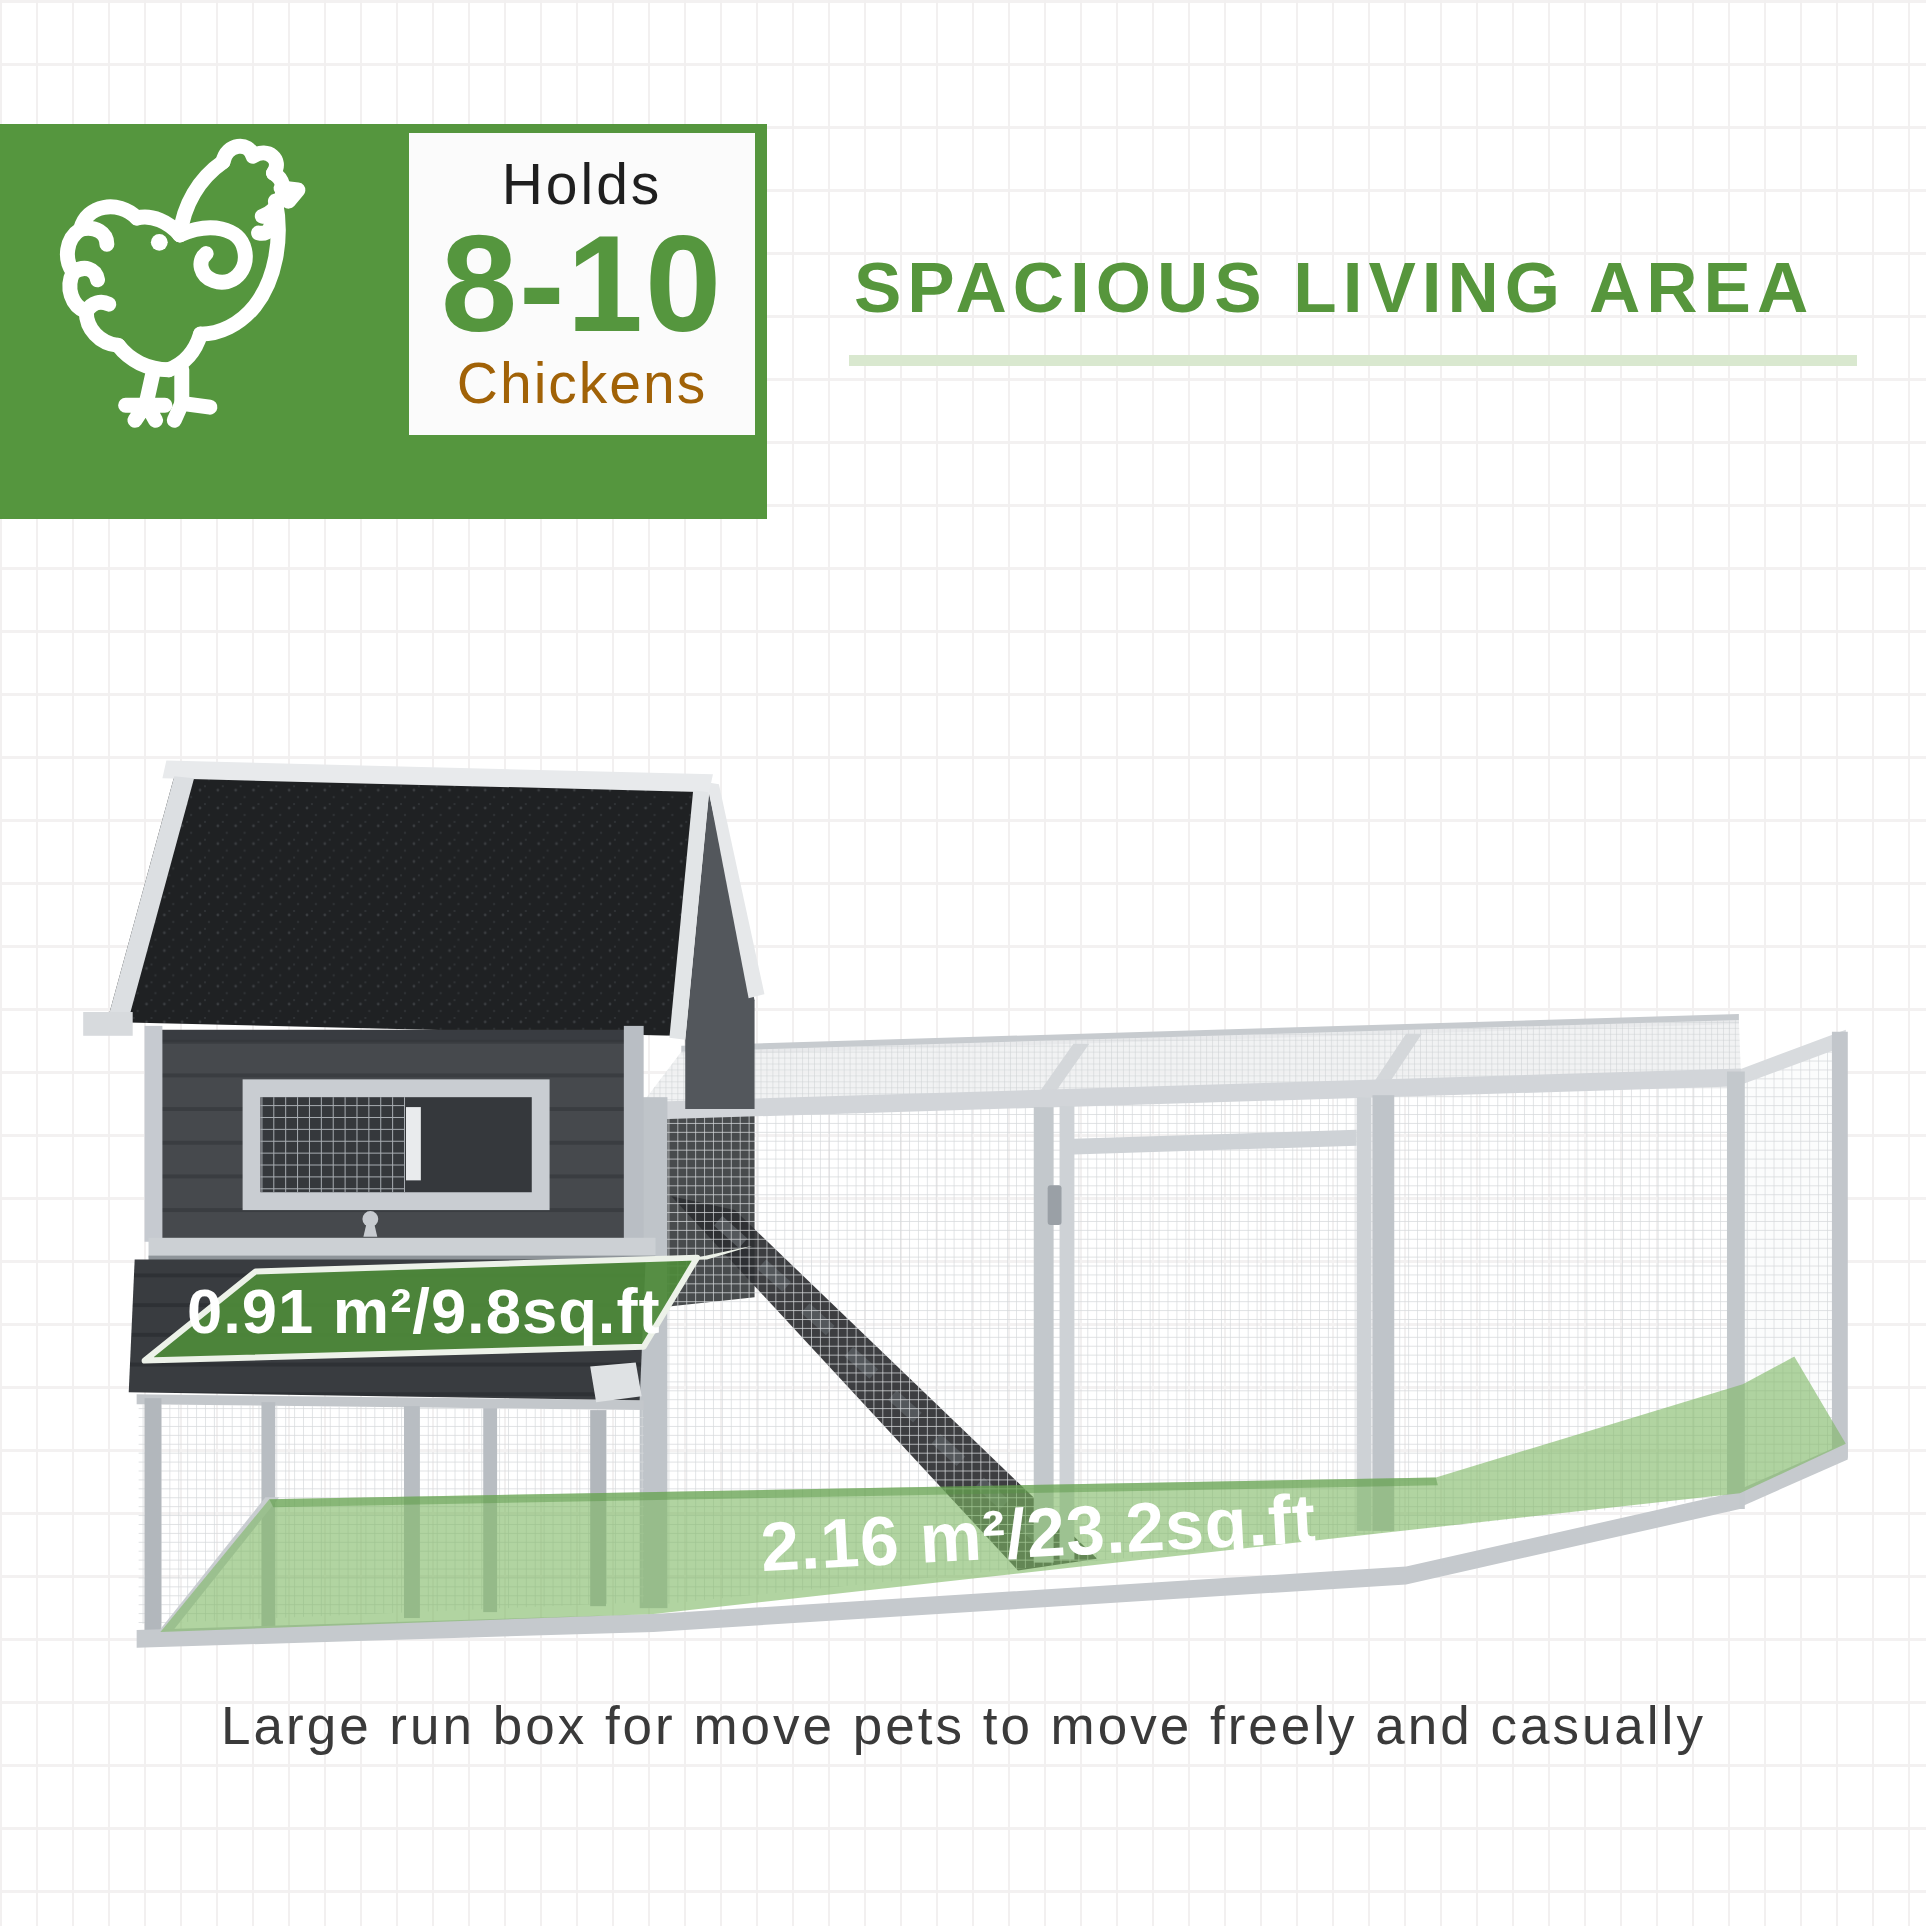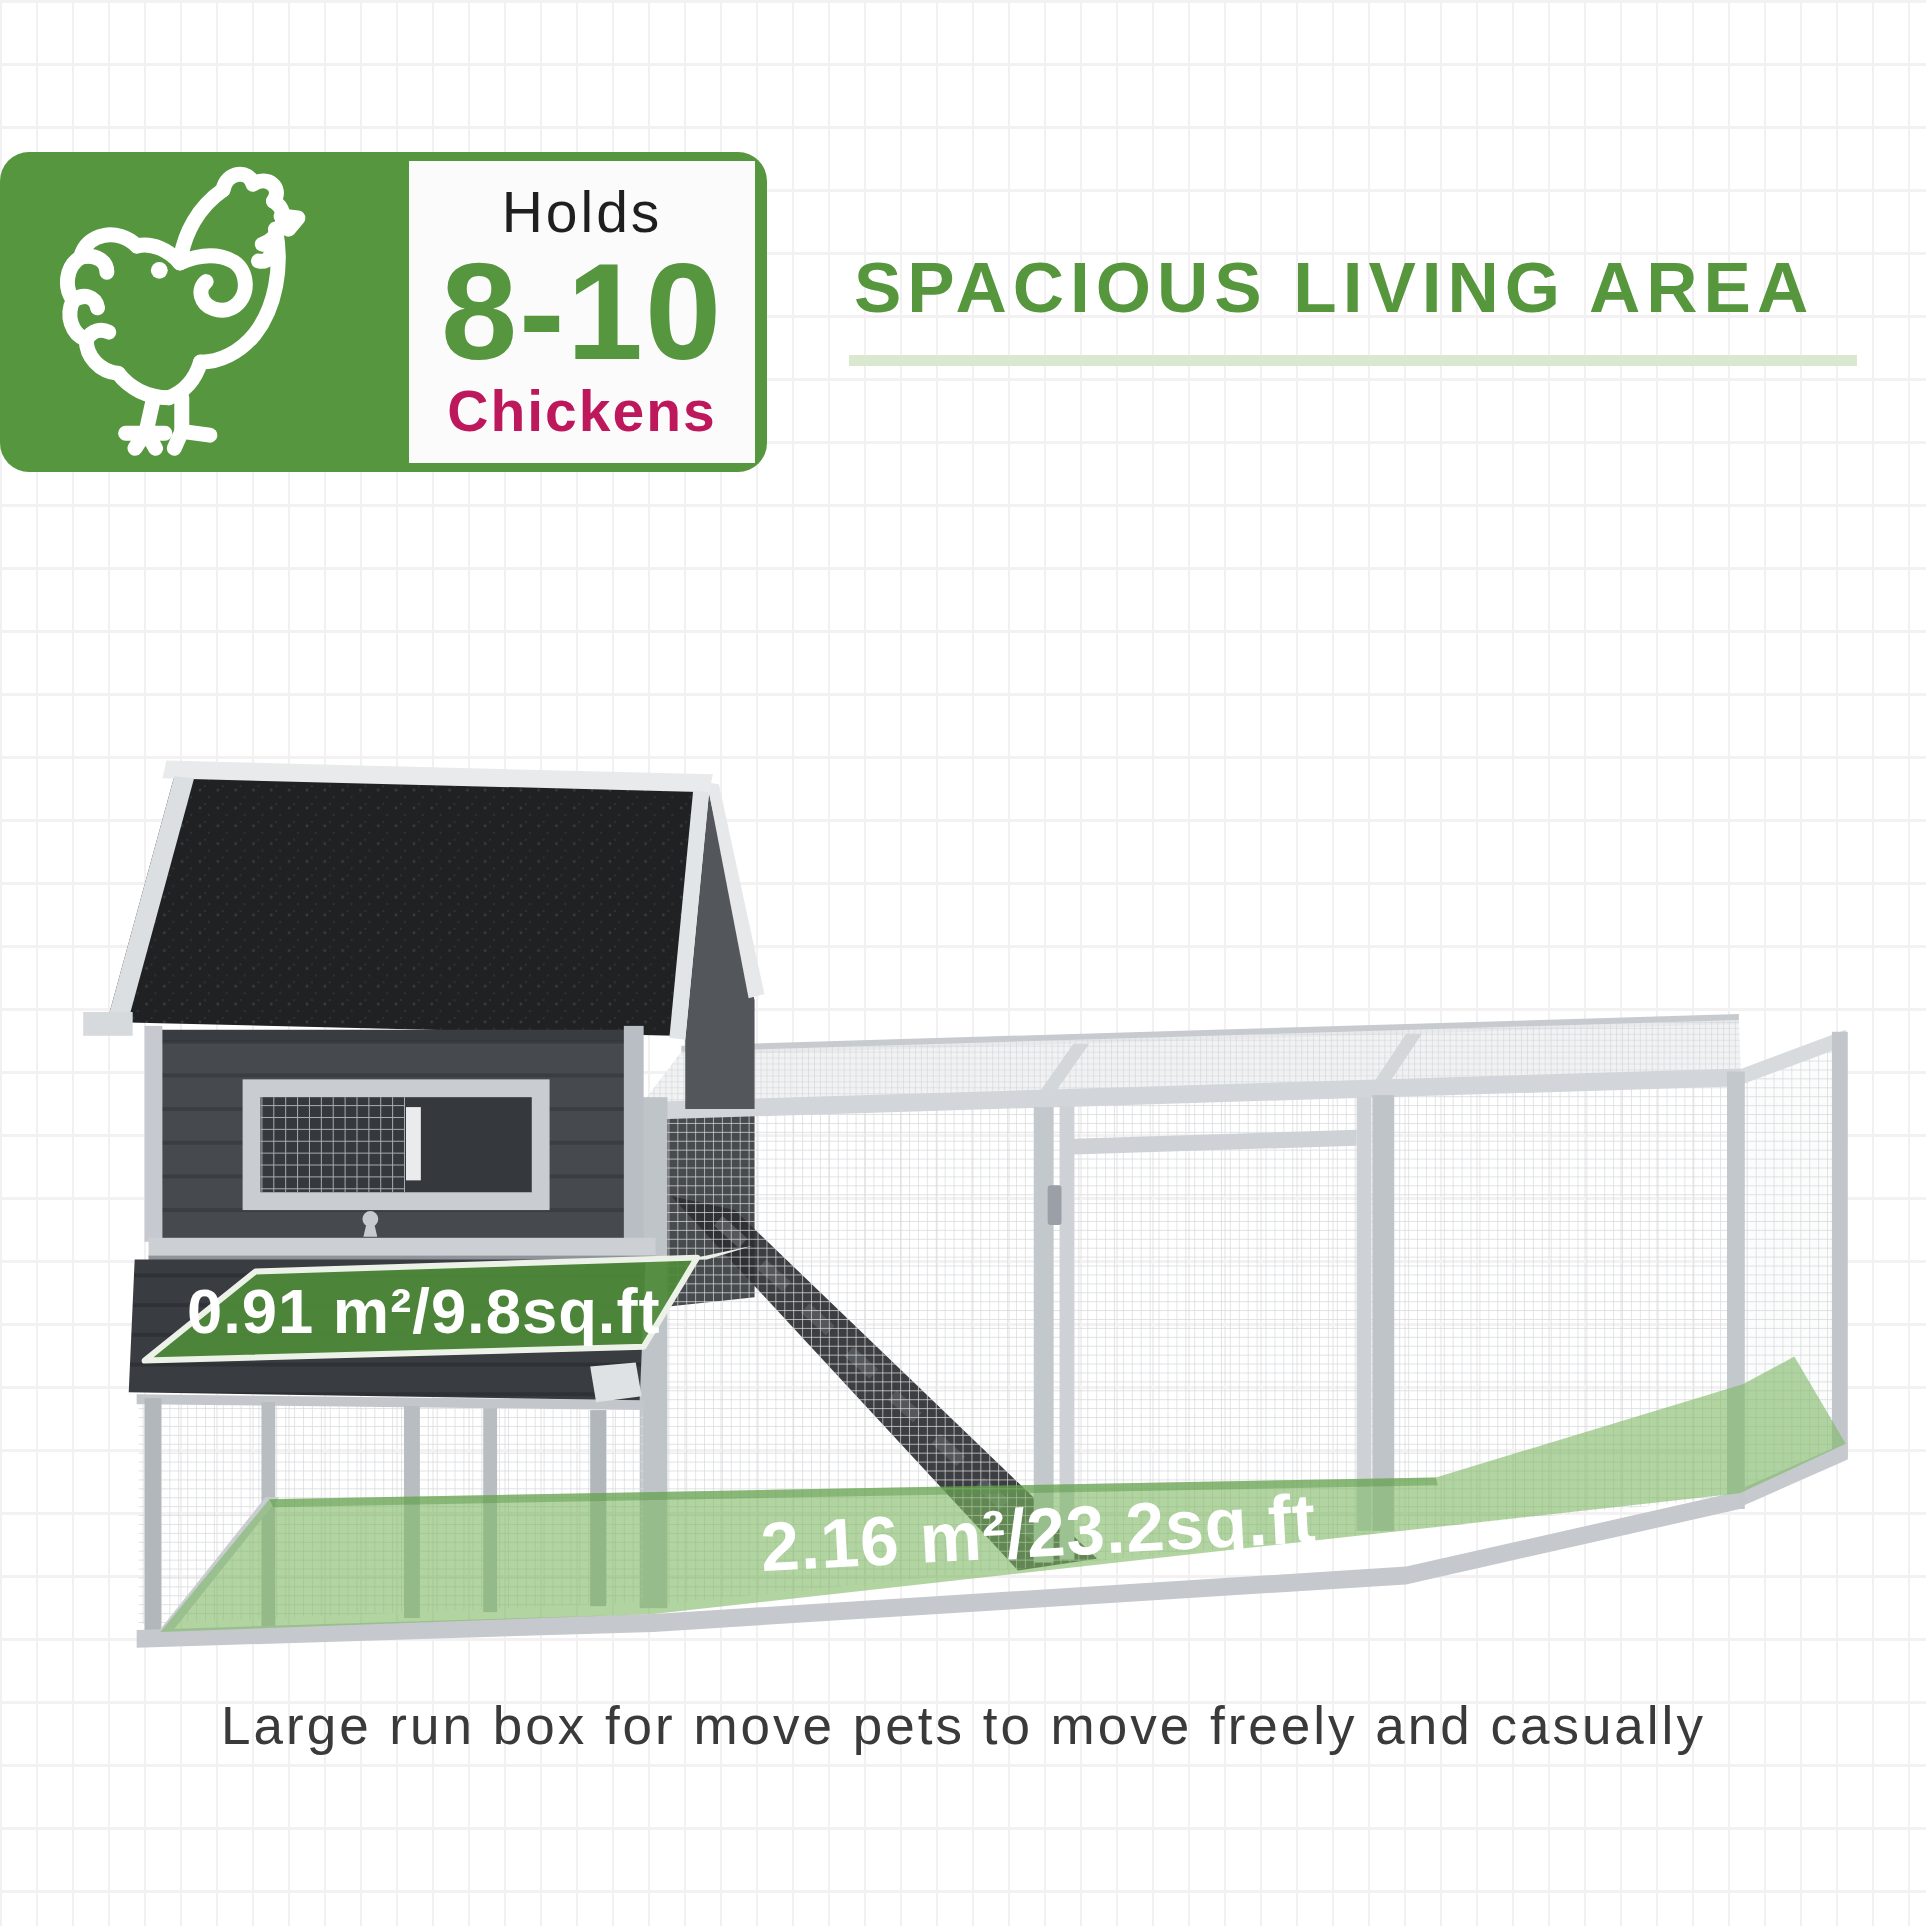--- a/index.html
+++ b/index.html
@@ -4,29 +4,29 @@
 <style>
   html,body{margin:0;padding:0;}
   body{font-family:"Liberation Sans", sans-serif; background:#ffffff;}
   .page{
     position:relative; width:1927px; height:1927px; overflow:hidden; background:#ffffff;
     background-image:
       repeating-linear-gradient(90deg, #f2f0f0 0 2px, transparent 2px 36px),
       repeating-linear-gradient(180deg, #f3f1f1 0 3px, transparent 3px 63px);
   }
   
-  .badge{position:absolute; left:0; top:152px; width:767px; height:320px; background:#55963e;border-radius:29px;}
+  .badge{position:absolute; left:0; top:124px; width:767px; height:395px; background:#55963e;}
   .badge-icon{position:absolute; left:30px; top:6px; width:356px; height:309px;}
   .badge-panel{
     position:absolute; left:409px; top:9px; width:346px; height:302px; background:#fbfbfb;
     display:flex; flex-direction:column; align-items:center; justify-content:center;
   }
   .holds{font-size:57px; color:#1f1f1f; font-weight:400; letter-spacing:3px; line-height:1.05;}
   .capacity{font-size:137px; color:#55963e; font-weight:700; letter-spacing:2px; line-height:1.0; margin:0 0 2px 0;}
-  .chickens{font-size:57px; color:#be185d; font-weight:700; letter-spacing:2px; line-height:1.05;}
+  .chickens{font-size:57px; color:#a16207; font-weight:400; letter-spacing:2px; line-height:1.05;}
   
   .heading{position:absolute; left:849px; top:244px; width:1049px;}
   .heading h1{
     margin:5px; font-size:71px; font-weight:700; color:#56963c; letter-spacing:6px;
     white-space:nowrap; line-height:1.1;
   }
   .heading .rule{margin-top:28px; width:1008px; height:11px; background:#d9e8cf;}
   
   .caption{
     position:absolute; left:0; top:1695px; width:1927px; text-align:center;

